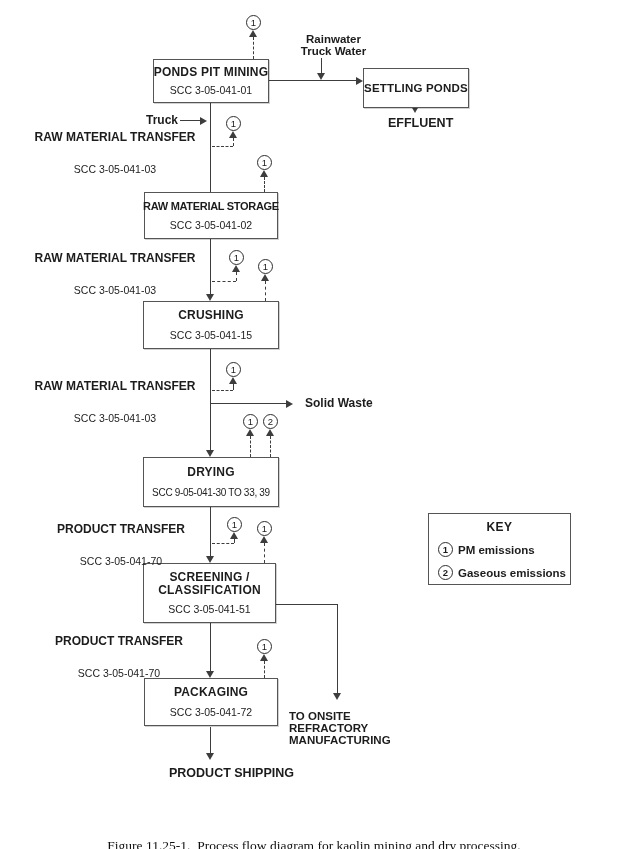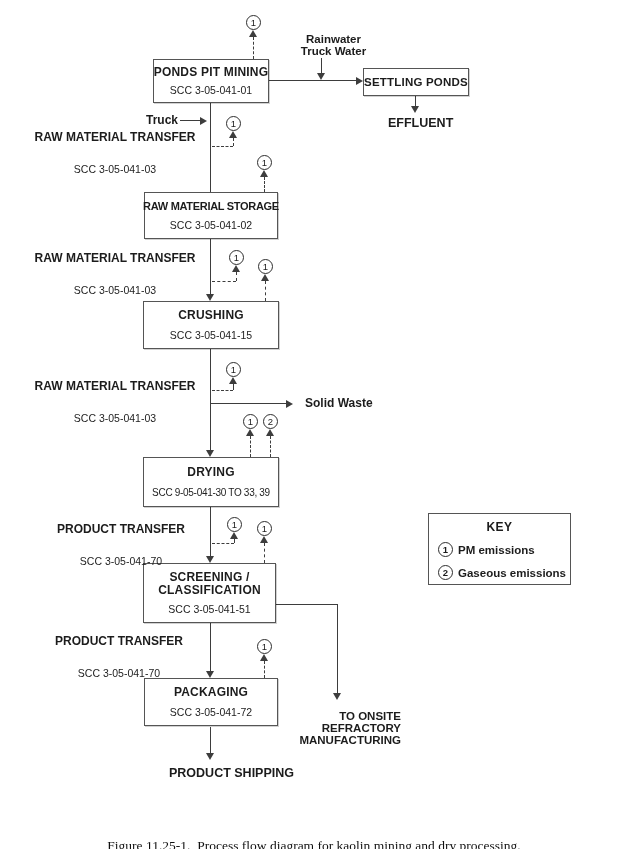--- a/index.html
+++ b/index.html
@@ -116,21 +116,21 @@
   <div class="circ" style="left:263px;top:414px">2</div>
   <div class="circ" style="left:227px;top:517px">1</div>
   <div class="circ" style="left:257px;top:521px">1</div>
   <div class="circ" style="left:257px;top:639px">1</div>
 
   <div class="box" style="left:153px;top:59px;width:116px;height:44px">
     <div class="bt">PONDS PIT MINING</div>
     <div class="scc">SCC 3-05-041-01</div>
   </div>
 
-  <div class="box" style="left:363px;top:68px;width:106px;height:28px">
+  <div class="box" style="left:363px;top:68px;width:106px;height:40px">
     <div class="bt" style="font-size:11.5px">SETTLING PONDS</div>
   </div>
 
   <div class="box" style="left:144px;top:192px;width:134px;height:47px">
     <div class="bt tight">RAW MATERIAL STORAGE</div>
     <div class="scc">SCC 3-05-041-02</div>
   </div>
 
   <div class="box" style="left:143px;top:301px;width:136px;height:48px">
     <div class="bt">CRUSHING</div>
@@ -184,21 +184,21 @@
   <div class="sideLabel" style="left:54px;top:523px;width:134px">
     <div class="t">PRODUCT TRANSFER</div>
     <div class="s">SCC 3-05-041-70</div>
   </div>
 
   <div class="sideLabel" style="left:52px;top:635px;width:134px">
     <div class="t">PRODUCT TRANSFER</div>
     <div class="s">SCC 3-05-041-70</div>
   </div>
 
-  <div class="lbl" style="left:289px;top:710px;width:112px;text-align:right;font-size:11.5px;font-weight:bold;line-height:12px;white-space:normal">
+  <div class="lbl" style="left:289px;top:710px;width:112px;text-align:left;font-size:11.5px;font-weight:bold;line-height:12px;white-space:normal">
     <div>TO ONSITE</div>
     <div>REFRACTORY</div>
     <div>MANUFACTURING</div>
   </div>
 
   <div class="lbl" style="left:160px;top:766px;width:134px;text-align:right;font-size:12.5px;font-weight:bold">PRODUCT SHIPPING</div>
 
   <div class="keybox" style="left:428px;top:513px;width:143px;height:72px">
     <div class="keytitle">KEY</div>
     <div class="keyrow">

